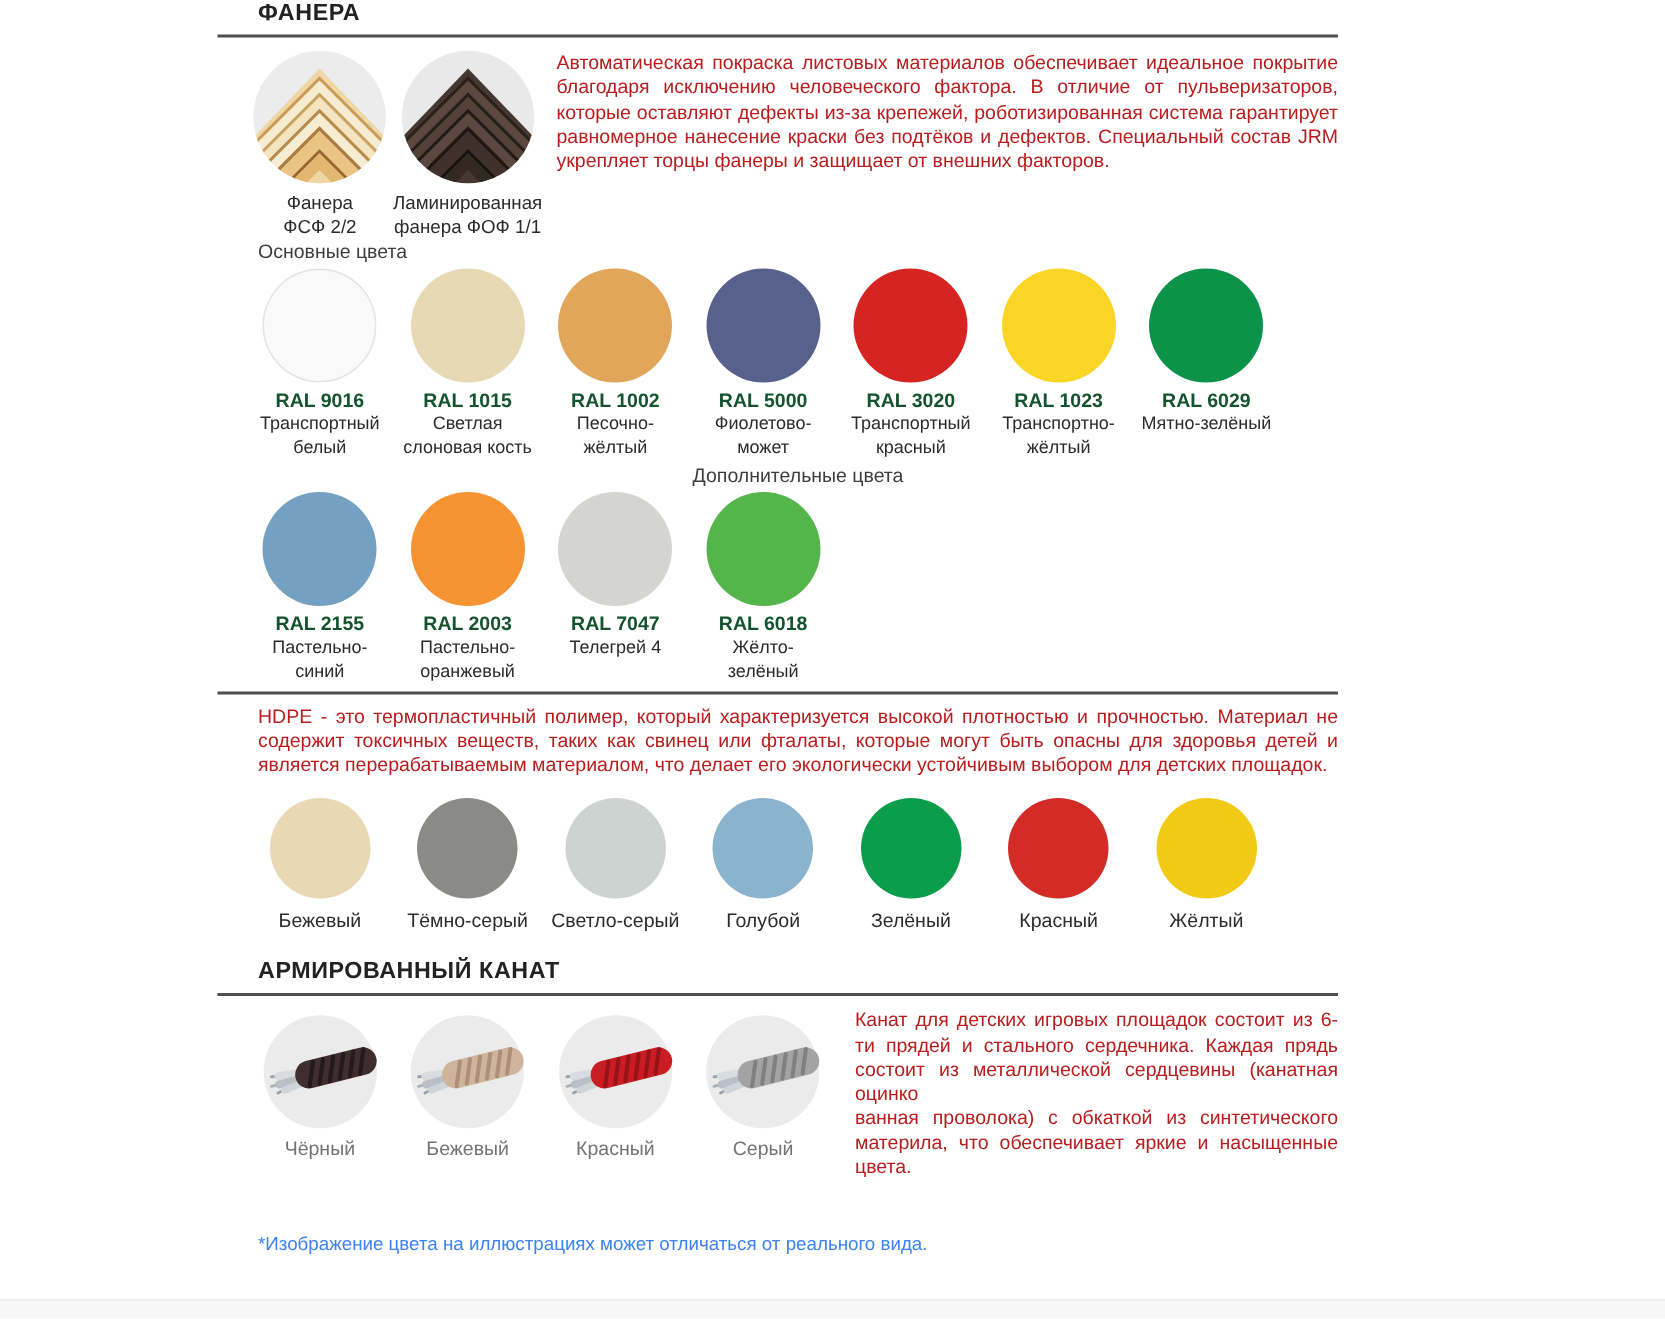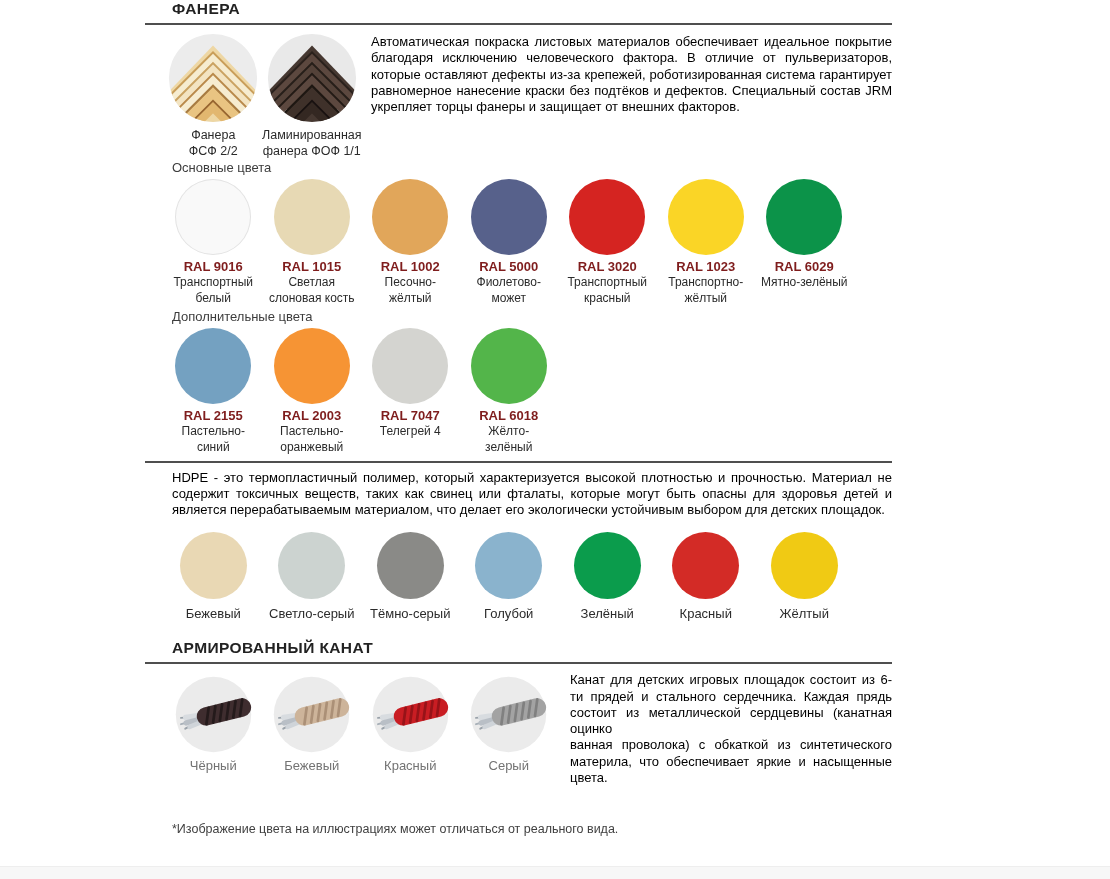--- a/index.html
+++ b/index.html
@@ -3,48 +3,48 @@
 <meta charset="utf-8">
 <style>
   html,body{margin:0;padding:0;}
   body{
     width:1110px;height:879px;background:#ffffff;position:relative;overflow:hidden;
     font-family:"Liberation Sans","DejaVu Sans",sans-serif;color:#2e2e2e;
   }
   .container{position:absolute;left:145px;top:0;width:747px;}
   .sec-title{font-size:15.5px;font-weight:bold;color:#222;letter-spacing:.4px;margin:0 0 0 27px;}
   .rule{height:2px;background:#4f4f4f;margin-top:5px;}
-  .desc{font-size:13px;color:#000000;text-align:justify;line-height:1.25;white-space:pre-line;margin:0;}
+  .desc{font-size:13px;color:#b91c1c;text-align:justify;line-height:1.25;white-space:pre-line;margin:0;}
   .subhead{font-size:13px;color:#3d3d3d;margin-left:27px;}
   .row{display:flex;margin-left:19px;}
   .col{width:98.5px;display:flex;flex-direction:column;align-items:center;flex:none;}
   .circle{border-radius:50%;flex:none;}
   .c76{width:76px;height:76px;}
   .c67{width:67px;height:67px;}
   .ringed{box-shadow:inset 0 0 0 1px #e3e3e3;}
-  .code{font-size:13px;font-weight:bold;color:#7f1d1d;margin-top:4px;line-height:1.3;}
+  .code{font-size:13px;font-weight:bold;color:#14532d;margin-top:4px;line-height:1.3;}
   .cname{font-size:12px;color:#2b2b2b;text-align:center;line-height:1.3;white-space:pre-line;}
   .thumb-label{font-size:12.5px;color:#2b2b2b;text-align:center;line-height:1.3;white-space:pre-line;margin-top:4px;}
   
   .ply-row{display:flex;margin-left:19px;margin-top:8px;}
   .ply-desc{flex:1;margin-left:10px;margin-top:1px;}
   .main-title{margin-top:0;}
   .swatch-row{margin-top:4px;}
   
   .hdpe-heading{margin-top:4px;}
   .hdpe-desc{margin:7px 0 0 27px;width:720px;}
   .hdpe-row{margin-top:14px;}
   .hdpe-label{font-size:13px;color:#2b2b2b;margin-top:7px;}
   
   .rope-heading{margin-top:18px;}
   .rope-row{display:flex;margin-left:19px;margin-top:12px;}
   .rope-cols{display:flex;width:394px;flex:none;}
   .rope-desc{flex:1;margin-left:12px;margin-top:-4px;}
   .rope-label{font-size:13px;color:#737373;margin-top:5px;}
-  .footnote{font-size:12.5px;color:#404040;margin:36px 0 0 27px;}
+  .footnote{font-size:12.5px;color:#3b82f6;margin:36px 0 0 27px;}
   .bottom-strip{position:absolute;left:0;top:866px;width:1110px;height:13px;background:#f7f7f7;border-top:1px solid #eeeeee;}
   svg{display:block;}
 </style>
 </head>
 <body>
 
 <div class="container">
 
   <section>
     <h2 class="sec-title">ФАНЕРА</h2>
@@ -145,21 +145,21 @@
         <div class="cname">Транспортно-
 жёлтый</div>
       </div>
       <div class="col">
         <div class="circle c76" style="background: rgb(12, 147, 73);"></div>
         <div class="code">RAL 6029</div>
         <div class="cname">Мятно-зелёный</div>
       </div>
     </div>
 
-    <div class="subhead" style="margin-top:2px;">Дополнительные цвета</div>
+    <div class="subhead" style="margin-top:2px;text-align:center;">Дополнительные цвета</div>
 
     <div class="row swatch-row">
       <div class="col">
         <div class="circle c76" style="background: rgb(116, 161, 193);"></div>
         <div class="code">RAL 2155</div>
         <div class="cname">Пастельно-
 синий</div>
       </div>
       <div class="col">
         <div class="circle c76" style="background: rgb(246, 148, 52);"></div>
@@ -184,26 +184,26 @@
   <section>
     <div class="rule"></div>
     <p class="desc hdpe-desc">HDPE - это термопластичный полимер, который характеризуется высокой плотностью и прочностью. Материал не содержит токсичных веществ, таких как свинец или фталаты, которые могут быть опасны для здоровья детей и является перерабатываемым материалом, что делает его экологически устойчивым выбором для детских площадок.</p>
 
     <div class="row hdpe-row">
       <div class="col">
         <div class="circle c67" style="background: rgb(233, 216, 180);"></div>
         <div class="hdpe-label">Бежевый</div>
       </div>
       <div class="col">
+        <div class="circle c67" style="background: rgb(138, 138, 135);"></div>
+        <div class="hdpe-label">Тёмно-серый</div>
+      </div>
+      <div class="col">
         <div class="circle c67" style="background: rgb(204, 211, 208);"></div>
         <div class="hdpe-label">Светло-серый</div>
-      </div>
-      <div class="col">
-        <div class="circle c67" style="background: rgb(138, 138, 135);"></div>
-        <div class="hdpe-label">Тёмно-серый</div>
       </div>
       <div class="col">
         <div class="circle c67" style="background: rgb(138, 179, 205);"></div>
         <div class="hdpe-label">Голубой</div>
       </div>
       <div class="col">
         <div class="circle c67" style="background: rgb(11, 156, 76);"></div>
         <div class="hdpe-label">Зелёный</div>
       </div>
       <div class="col">

